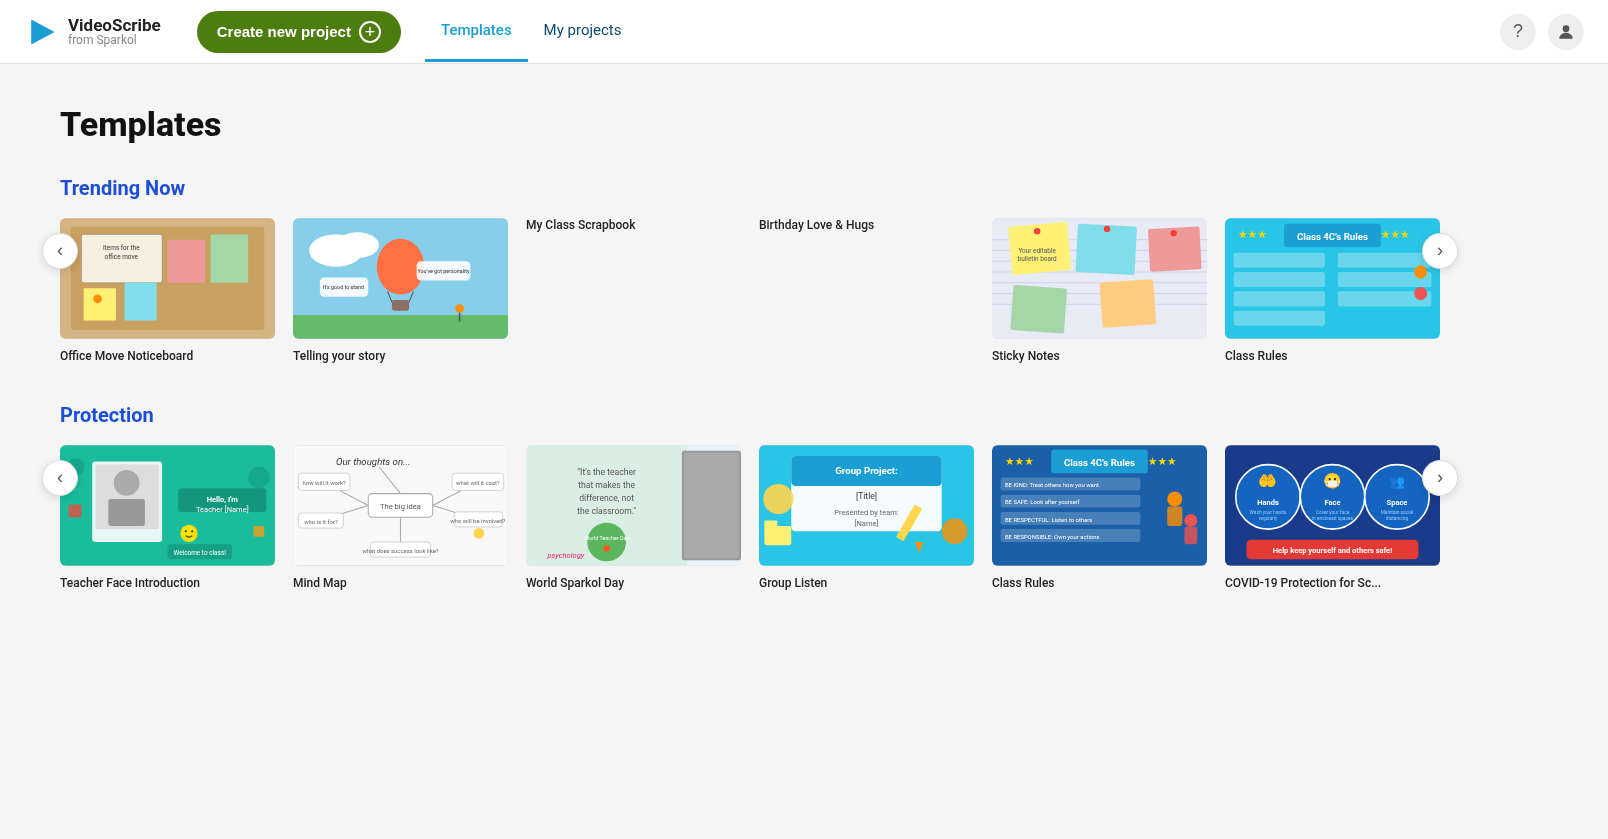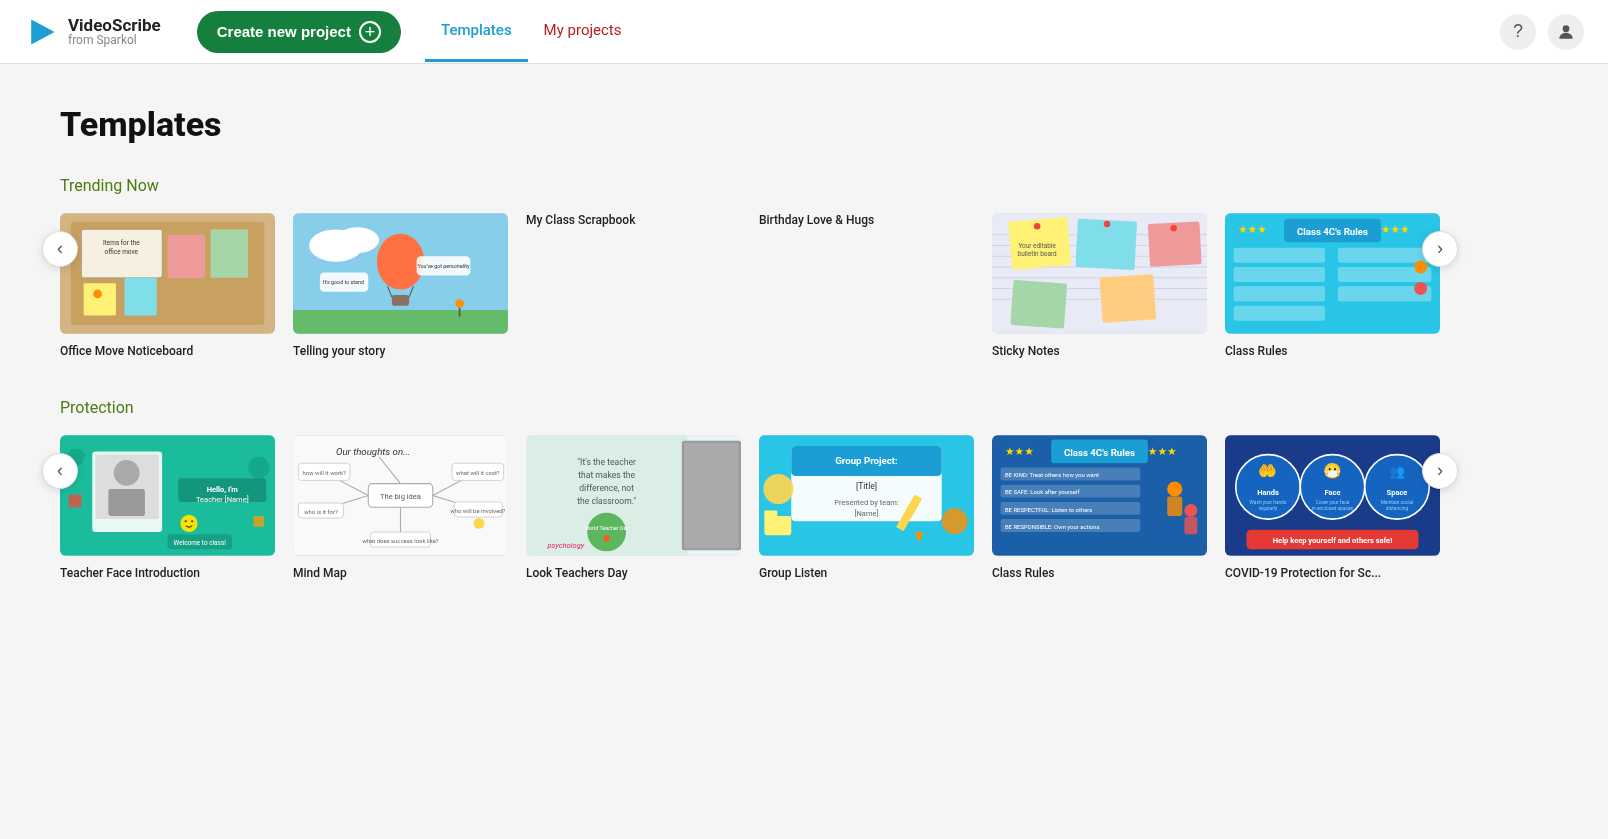--- a/index.html
+++ b/index.html
@@ -31,21 +31,21 @@
     .logo-main {
       font-size: 17px;
       font-weight: 700;
       color: #222;
     }
     .logo-sub {
       font-size: 12px;
       color: #888;
     }
     .create-btn {
-      background: #15803d;
+      background: #4d7c0f;
       color: #fff;
       border: none;
       border-radius: 28px;
       padding: 10px 20px;
       font-size: 15px;
       font-weight: 600;
       cursor: pointer;
       display: flex;
       align-items: center;
       gap: 8px;
@@ -65,21 +65,21 @@
     .nav-tabs {
       display: flex;
       align-items: center;
       gap: 0;
       margin-left: 8px;
     }
     .nav-tab {
       padding: 20px 16px;
       font-size: 15px;
       cursor: pointer;
-      color: #b91c1c;
+      color: #0c4a6e;
       border-bottom: 3px solid transparent;
       text-decoration: none;
     }
     .nav-tab.active {
       color: #1a9ed4;
       border-bottom: 3px solid #1a9ed4;
       font-weight: 500;
     }
     .header-right {
       margin-left: auto;
@@ -106,23 +106,23 @@
       padding: 40px 60px;
       max-width: 1500px;
     }
     .page-title {
       font-size: 34px;
       font-weight: 800;
       color: #111;
       margin-bottom: 32px;
     }
     .section-title {
-      font-size: 16px;
-      font-weight: 400;
-      color: #4d7c0f;
+      font-size: 20px;
+      font-weight: 700;
+      color: #1d4ed8;
       margin-bottom: 18px;
     }
     .carousel-wrapper {
       position: relative;
       margin-bottom: 40px;
     }
     .carousel-row {
       display: flex;
       gap: 18px;
       overflow: hidden;
@@ -416,21 +416,21 @@
             <circle cx="75" cy="90" r="18" fill="#4caf50" opacity="0.9"></circle>
             <text x="75" y="88" font-size="5" fill="#fff" text-anchor="middle">World Teacher Day</text>
             <circle cx="75" cy="96" r="3" fill="#ff5722"></circle>
 
             <rect x="145" y="5" width="55" height="102" rx="2" fill="#999"></rect>
             <rect x="147" y="7" width="51" height="98" rx="1" fill="#aaa"></rect>
 
             <text x="20" y="105" font-size="7" fill="#e91e63" font-style="italic">psychology</text>
           </svg>
         </div>
-        <div class="template-name">Look Teachers Day</div>
+        <div class="template-name">World Sparkol Day</div>
       </div>
 
       <div class="template-card">
         <div class="template-thumb">
           <svg viewBox="0 0 200 112" xmlns="http://www.w3.org/2000/svg">
             <rect width="200" height="112" fill="#29c5e6"></rect>
 
             <rect x="30" y="10" width="140" height="70" rx="4" fill="#fff" opacity="0.95"></rect>
             <rect x="30" y="10" width="140" height="28" rx="4" fill="#1a9ed4"></rect>
             <text x="100" y="27" font-size="9" fill="#fff" text-anchor="middle" font-weight="bold">Group Project:</text>

